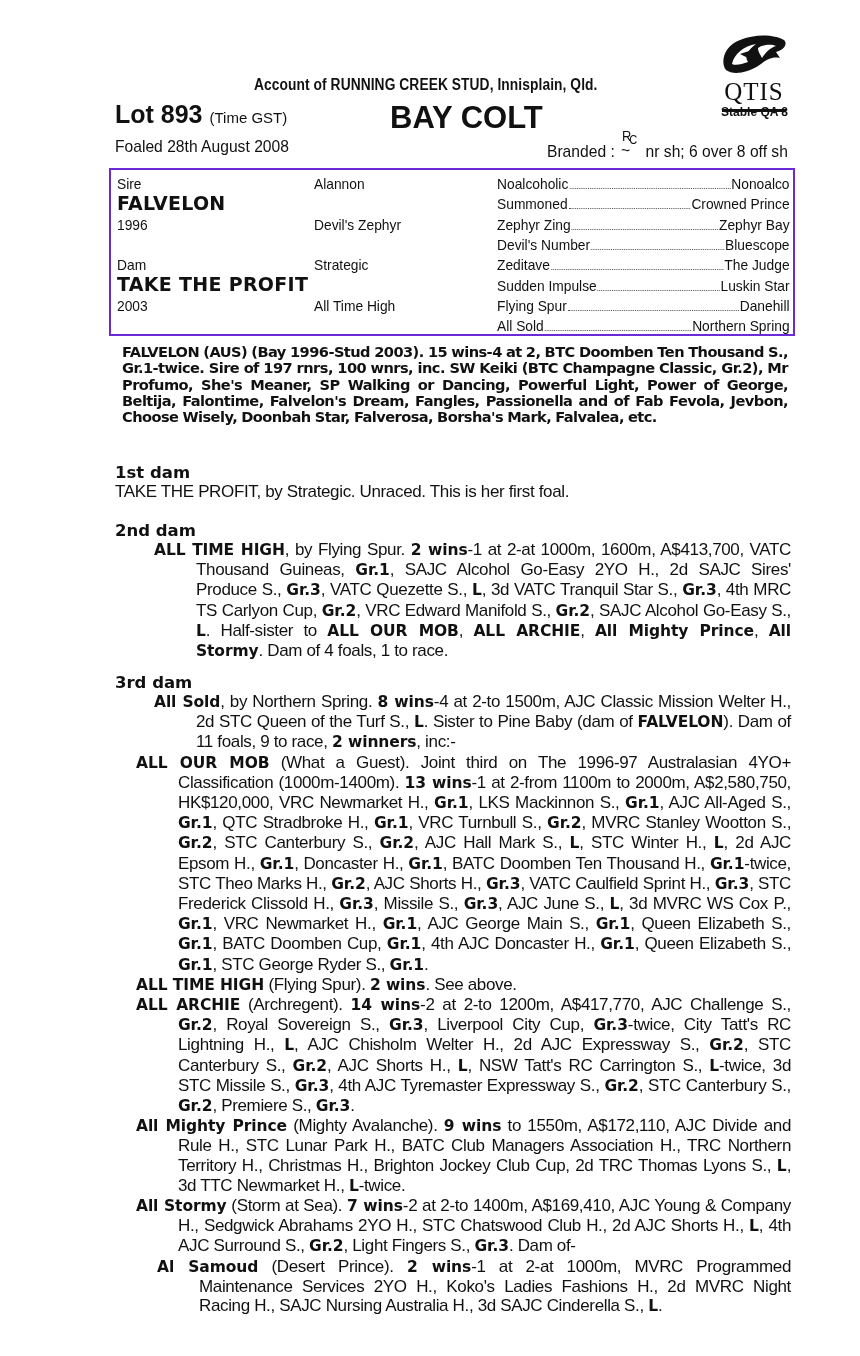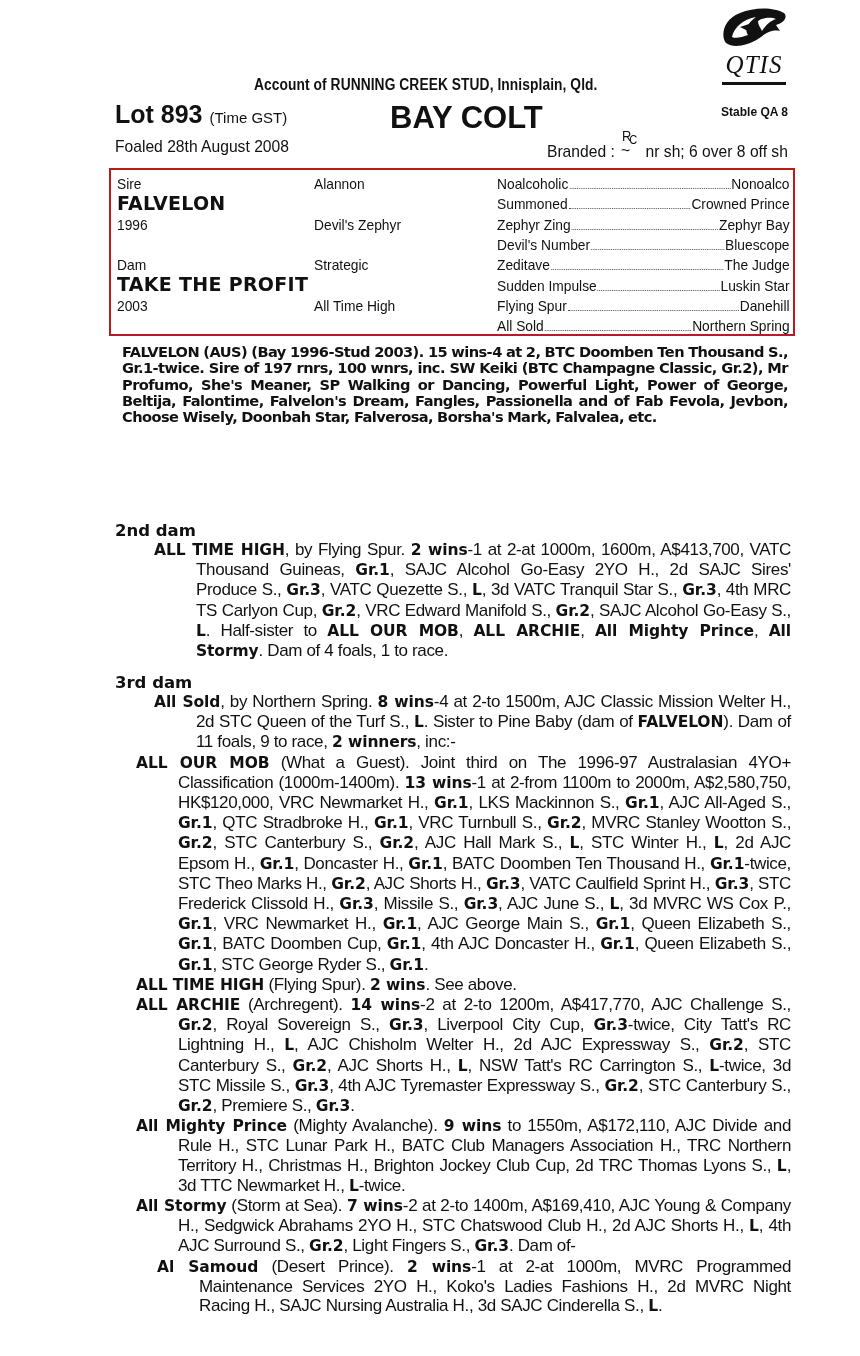--- a/index.html
+++ b/index.html
@@ -1,38 +1,38 @@
 <!DOCTYPE html>
 <html><head>
 <meta charset="utf-8">
 <style>
   html, body { margin: 0; padding: 0; background: #ffffff; }
   body { width: 860px; height: 1356px; position: relative; color: #111; font-family: "Liberation Sans", sans-serif; overflow: hidden; }
   .page { position: absolute; left: 0; top: 0; width: 860px; height: 1356px; }
 
   
-  .logo { position: absolute; left: 718px; top: 5px; width: 72px; height: 82px; font-style: italic; }
+  .logo { position: absolute; left: 718px; top: 32px; width: 72px; height: 82px; }
   .logo svg { display: block; }
   .logo-text { position: absolute; left: 0; top: 46px; width: 72px; text-align: center; font-family: "Liberation Serif", serif; font-size: 25px; letter-spacing: 1px; color: #111; }
   .logo-rule { position: absolute; left: 4px; top: 77px; width: 64px; height: 3px; background: #111; }
 
   .account { position: absolute; left: 254px; top: 76px; font-family: "Liberation Sans", sans-serif; font-weight: bold; font-size: 16px; transform: scaleX(0.86); transform-origin: left top; letter-spacing: 0.1px; }
   .lot { position: absolute; left: 115px; top: 100px; font-weight: bold; font-size: 25px; }
   .lot .gst { font-weight: normal; font-size: 15px; }
   .colt { position: absolute; left: 390px; top: 100px; font-weight: bold; font-size: 31px; }
   .stable { position: absolute; right: 72px; top: 105px; font-weight: bold; font-size: 12px; }
   .foaled { position: absolute; left: 115px; top: 137px; font-size: 17px; transform: scaleX(0.92); transform-origin: left top; }
   .branded { position: absolute; right: 72px; top: 137px; font-size: 17px; transform: scaleX(0.92); transform-origin: right top; white-space: nowrap; }
   .brand-mark { display: inline-block; position: relative; width: 24px; height: 22px; vertical-align: -2px; }
   .brand-mark .r { position: absolute; left: 3px; top: -9px; font-size: 14px; }
   .brand-mark .c { position: absolute; left: 11px; top: -4px; font-size: 12px; }
   .brand-mark .tilde { position: absolute; left: 2px; top: 4px; font-size: 17px; }
 
   
-  .pedigree { position: absolute; left: 109px; top: 168px; width: 686px; height: 168px; border: 2px solid #b91c1c; box-sizing: border-box; }
+  .pedigree { position: absolute; left: 109px; top: 168px; width: 686px; height: 168px; border: 2px solid #6d28d9; box-sizing: border-box; }
   .ped-cell { position: absolute; font-size: 15px; white-space: nowrap; transform: scaleX(0.92); transform-origin: left top; }
   .ped-name { position: absolute; font-size: 19px; font-weight: bold; white-space: nowrap; font-family: "DejaVu Sans", sans-serif; letter-spacing: 0.3px; text-align: center; }
   .ped-row { position: absolute; left: 386px; width: 292px; font-size: 15px; display: flex; align-items: baseline; transform: scaleX(0.92); transform-origin: left top; width: 318px; }
   .ped-row .dots { flex: 1; border-bottom: 1.5px dotted #555; margin: 0 1px 4px 1px; height: 1px; }
 
   
   .sire-para { position: absolute; left: 122px; top: 344px; width: 666px; font-family: "DejaVu Sans", sans-serif; font-weight: bold; font-size: 14.6px; line-height: 16.3px; text-align: justify; letter-spacing: -0.55px; word-spacing: -0.5px; }
 
   .section { position: absolute; left: 115px; width: 676px; }
   .sec-head { font-family: "DejaVu Sans", sans-serif; font-weight: bold; font-size: 16.5px; line-height: 19px; }
@@ -128,20 +128,24 @@
       </div>
     <div class="ped-row" style="top:147px;">
         <span>All Sold</span>
         <span class="dots"></span>
         <span>Northern Spring</span>
       </div>
   </div>
 
   <div class="sire-para">FALVELON (AUS) (Bay 1996-Stud 2003). 15 wins-4 at 2, BTC Doomben Ten Thousand S., Gr.1-twice. Sire of 197 rnrs, 100 wnrs, inc. SW Keiki (BTC Champagne Classic, Gr.2), Mr Profumo, She's Meaner, SP Walking or Dancing, Powerful Light, Power of George, Beltija, Falontime, Falvelon's Dream, Fangles, Passionella and of Fab Fevola, Jevbon, Choose Wisely, Doonbah Star, Falverosa, Borsha's Mark, Falvalea, etc.</div>
 
+  <div class="section" style="top:463px;">
+    <div class="sec-head">1st dam</div>
+    <div class="entry">TAKE THE PROFIT, by Strategic. Unraced. This is her first foal.</div>
+  </div>
 
   <div class="section" style="top:521px;">
     <div class="sec-head">2nd dam</div>
     <div class="entry lvl0"><b>ALL TIME HIGH</b>, by Flying Spur. <b>2 wins</b>-1 at 2-at 1000m, 1600m, A$413,700, VATC Thousand Guineas, <b>Gr.1</b>, SAJC Alcohol Go-Easy 2YO H., 2d SAJC Sires' Produce S., <b>Gr.3</b>, VATC Quezette S., <b>L</b>, 3d VATC Tranquil Star S., <b>Gr.3</b>, 4th MRC TS Carlyon Cup, <b>Gr.2</b>, VRC Edward Manifold S., <b>Gr.2</b>, SAJC Alcohol Go-Easy S., <b>L</b>. Half-sister to <b>ALL OUR MOB</b>, <b>ALL ARCHIE</b>, <b>All Mighty Prince</b>, <b>All Stormy</b>. Dam of 4 foals, 1 to race.</div>
   </div>
 
   <div class="section" style="top:673px;">
     <div class="sec-head">3rd dam</div>
     <div class="entry lvl0"><b>All Sold</b>, by Northern Spring. <b>8 wins</b>-4 at 2-to 1500m, AJC Classic Mission Welter H., 2d STC Queen of the Turf S., <b>L</b>. Sister to Pine Baby (dam of <b>FALVELON</b>). Dam of 11 foals, 9 to race, <b>2 winners</b>, inc:-</div>
     <div class="entry lvl1"><b>ALL OUR MOB</b> (What a Guest). Joint third on The 1996-97 Australasian 4YO+ Classification (1000m-1400m). <b>13 wins</b>-1 at 2-from 1100m to 2000m, A$2,580,750, HK$120,000, VRC Newmarket H., <b>Gr.1</b>, LKS Mackinnon S., <b>Gr.1</b>, AJC All-Aged S., <b>Gr.1</b>, QTC Stradbroke H., <b>Gr.1</b>, VRC Turnbull S., <b>Gr.2</b>, MVRC Stanley Wootton S., <b>Gr.2</b>, STC Canterbury S., <b>Gr.2</b>, AJC Hall Mark S., <b>L</b>, STC Winter H., <b>L</b>, 2d AJC Epsom H., <b>Gr.1</b>, Doncaster H., <b>Gr.1</b>, BATC Doomben Ten Thousand H., <b>Gr.1</b>-twice, STC Theo Marks H., <b>Gr.2</b>, AJC Shorts H., <b>Gr.3</b>, VATC Caulfield Sprint H., <b>Gr.3</b>, STC Frederick Clissold H., <b>Gr.3</b>, Missile S., <b>Gr.3</b>, AJC June S., <b>L</b>, 3d MVRC WS Cox P., <b>Gr.1</b>, VRC Newmarket H., <b>Gr.1</b>, AJC George Main S., <b>Gr.1</b>, Queen Elizabeth S., <b>Gr.1</b>, BATC Doomben Cup, <b>Gr.1</b>, 4th AJC Doncaster H., <b>Gr.1</b>, Queen Elizabeth S., <b>Gr.1</b>, STC George Ryder S., <b>Gr.1</b>.</div>

